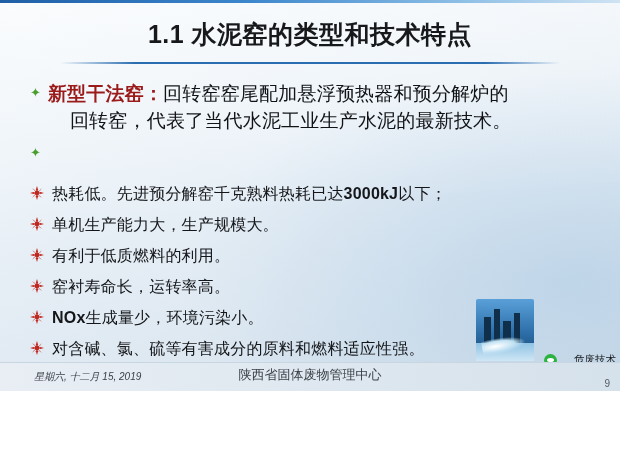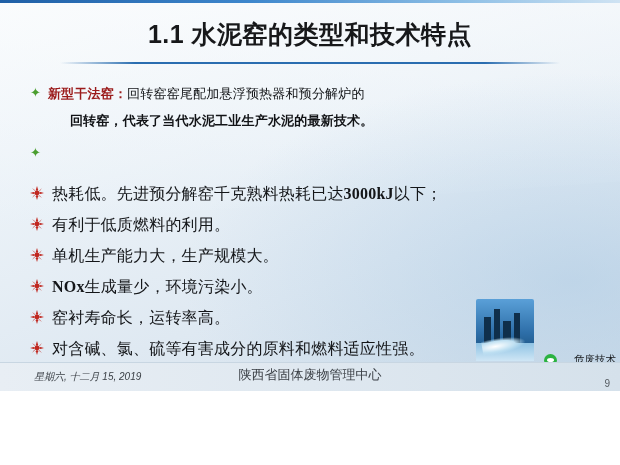--- a/index.html
+++ b/index.html
@@ -75,42 +75,40 @@
     margin-bottom: 6px;
   }
   .diamond {
     flex: 0 0 auto;
     color: #4a9e2f;
     font-size: 13px;
     line-height: 26px;
     margin-right: 7px;
   }
   .para-text {
-    font-size: 13px;
+    font-size: 19px;
     line-height: 27px;
     color: #111316;
     letter-spacing: 0.2px;
   }
   .para-text .kw {
     color: #9b1b1b;
     font-weight: bold;
   }
   .p1-line2 {
     margin-left: 22px;
-    font-weight: bold;
   }
 
   .bullets {
     margin-top: 16px;
   }
   .bullet {
     display: flex;
     align-items: flex-end;
     margin-bottom: 7px;
-    font-family: Liberation Serif, serif;
   }
   .star {
     flex: 0 0 auto;
     width: 16px;
     height: 24px;
     position: relative;
     margin-right: 6px;
   }
   .star svg { display: block; margin-top: 4px; }
   .bullet-text {
@@ -277,78 +275,78 @@
                 <path d="M10 20l1.6-5.2L10 12l-1.6 2.8z"></path>
                 <path d="M0 10l5.2 1.6L8 10 5.2 8.4z"></path>
                 <path d="M20 10l-5.2 1.6L12 10l2.8-1.6z"></path>
                 <path d="M2.9 2.9l4.4 3L8 7.3 6.0 6.1z"></path>
                 <path d="M17.1 17.1l-4.4-3L12 12.7l2.0 1.2z"></path>
                 <path d="M17.1 2.9l-3 4.4L12.7 8l1.2-2.0z"></path>
                 <path d="M2.9 17.1l3-4.4L7.3 12l-1.2 2.0z"></path>
               </g>
             </svg>
         </span>
+        <span class="bullet-text">单机生产能力大，生产规模大。</span>
+      </div>
+
+      <div class="bullet">
+        <span class="star">
+          <svg width="14" height="14" viewBox="0 0 20 20">
+              <g fill="#c0271f">
+                <circle cx="10" cy="10" r="3.4"></circle>
+                <path d="M10 0l1.6 5.2L10 8 8.4 5.2z"></path>
+                <path d="M10 20l1.6-5.2L10 12l-1.6 2.8z"></path>
+                <path d="M0 10l5.2 1.6L8 10 5.2 8.4z"></path>
+                <path d="M20 10l-5.2 1.6L12 10l2.8-1.6z"></path>
+                <path d="M2.9 2.9l4.4 3L8 7.3 6.0 6.1z"></path>
+                <path d="M17.1 17.1l-4.4-3L12 12.7l2.0 1.2z"></path>
+                <path d="M17.1 2.9l-3 4.4L12.7 8l1.2-2.0z"></path>
+                <path d="M2.9 17.1l3-4.4L7.3 12l-1.2 2.0z"></path>
+              </g>
+            </svg>
+        </span>
         <span class="bullet-text">有利于低质燃料的利用。</span>
       </div>
 
       <div class="bullet">
         <span class="star">
           <svg width="14" height="14" viewBox="0 0 20 20">
               <g fill="#c0271f">
                 <circle cx="10" cy="10" r="3.4"></circle>
                 <path d="M10 0l1.6 5.2L10 8 8.4 5.2z"></path>
                 <path d="M10 20l1.6-5.2L10 12l-1.6 2.8z"></path>
                 <path d="M0 10l5.2 1.6L8 10 5.2 8.4z"></path>
                 <path d="M20 10l-5.2 1.6L12 10l2.8-1.6z"></path>
                 <path d="M2.9 2.9l4.4 3L8 7.3 6.0 6.1z"></path>
                 <path d="M17.1 17.1l-4.4-3L12 12.7l2.0 1.2z"></path>
                 <path d="M17.1 2.9l-3 4.4L12.7 8l1.2-2.0z"></path>
                 <path d="M2.9 17.1l3-4.4L7.3 12l-1.2 2.0z"></path>
               </g>
             </svg>
         </span>
-        <span class="bullet-text">单机生产能力大，生产规模大。</span>
+        <span class="bullet-text">窑衬寿命长，运转率高。</span>
       </div>
 
       <div class="bullet">
         <span class="star">
           <svg width="14" height="14" viewBox="0 0 20 20">
               <g fill="#c0271f">
                 <circle cx="10" cy="10" r="3.4"></circle>
                 <path d="M10 0l1.6 5.2L10 8 8.4 5.2z"></path>
                 <path d="M10 20l1.6-5.2L10 12l-1.6 2.8z"></path>
                 <path d="M0 10l5.2 1.6L8 10 5.2 8.4z"></path>
                 <path d="M20 10l-5.2 1.6L12 10l2.8-1.6z"></path>
                 <path d="M2.9 2.9l4.4 3L8 7.3 6.0 6.1z"></path>
                 <path d="M17.1 17.1l-4.4-3L12 12.7l2.0 1.2z"></path>
                 <path d="M17.1 2.9l-3 4.4L12.7 8l1.2-2.0z"></path>
                 <path d="M2.9 17.1l3-4.4L7.3 12l-1.2 2.0z"></path>
               </g>
             </svg>
         </span>
         <span class="bullet-text"><b>NOx</b>生成量少，环境污染小。</span>
-      </div>
-
-      <div class="bullet">
-        <span class="star">
-          <svg width="14" height="14" viewBox="0 0 20 20">
-              <g fill="#c0271f">
-                <circle cx="10" cy="10" r="3.4"></circle>
-                <path d="M10 0l1.6 5.2L10 8 8.4 5.2z"></path>
-                <path d="M10 20l1.6-5.2L10 12l-1.6 2.8z"></path>
-                <path d="M0 10l5.2 1.6L8 10 5.2 8.4z"></path>
-                <path d="M20 10l-5.2 1.6L12 10l2.8-1.6z"></path>
-                <path d="M2.9 2.9l4.4 3L8 7.3 6.0 6.1z"></path>
-                <path d="M17.1 17.1l-4.4-3L12 12.7l2.0 1.2z"></path>
-                <path d="M17.1 2.9l-3 4.4L12.7 8l1.2-2.0z"></path>
-                <path d="M2.9 17.1l3-4.4L7.3 12l-1.2 2.0z"></path>
-              </g>
-            </svg>
-        </span>
-        <span class="bullet-text">窑衬寿命长，运转率高。</span>
       </div>
 
       <div class="bullet">
         <span class="star">
           <svg width="14" height="14" viewBox="0 0 20 20">
               <g fill="#c0271f">
                 <circle cx="10" cy="10" r="3.4"></circle>
                 <path d="M10 0l1.6 5.2L10 8 8.4 5.2z"></path>
                 <path d="M10 20l1.6-5.2L10 12l-1.6 2.8z"></path>
                 <path d="M0 10l5.2 1.6L8 10 5.2 8.4z"></path>

